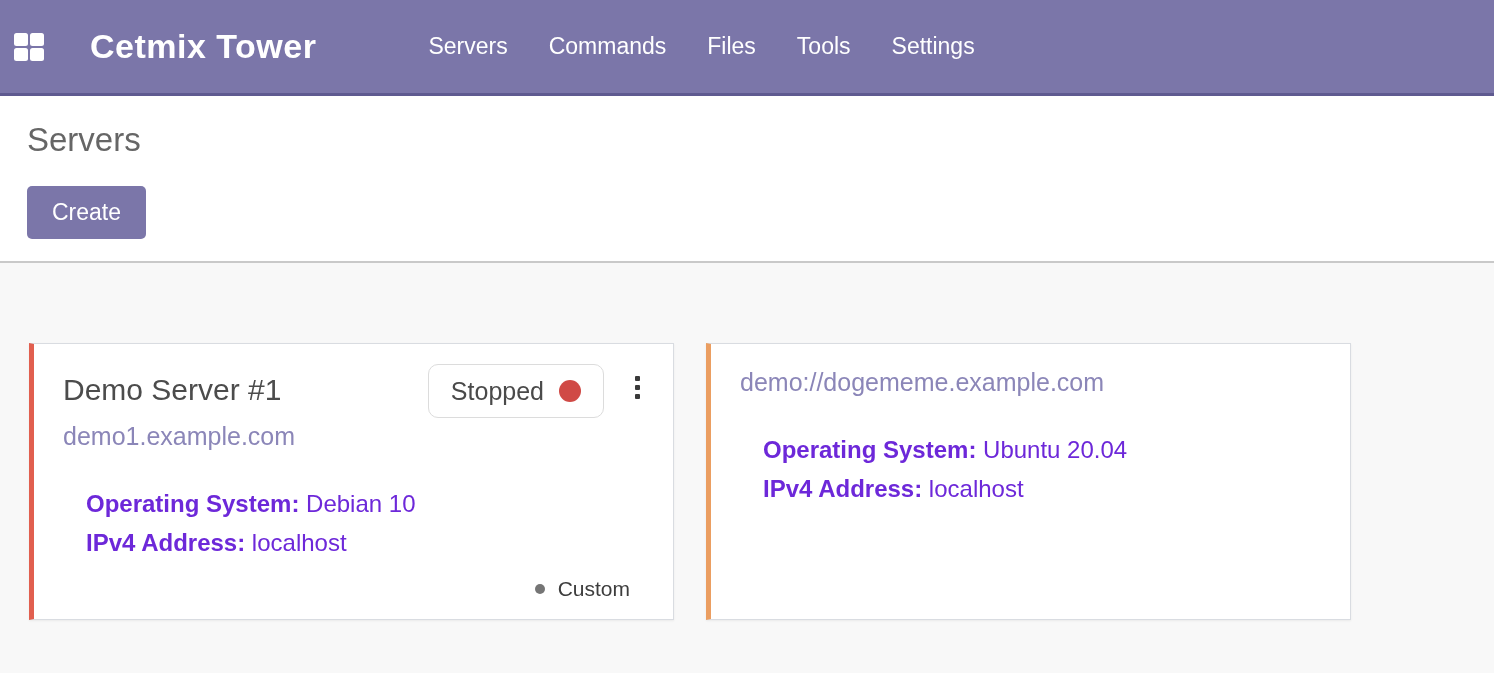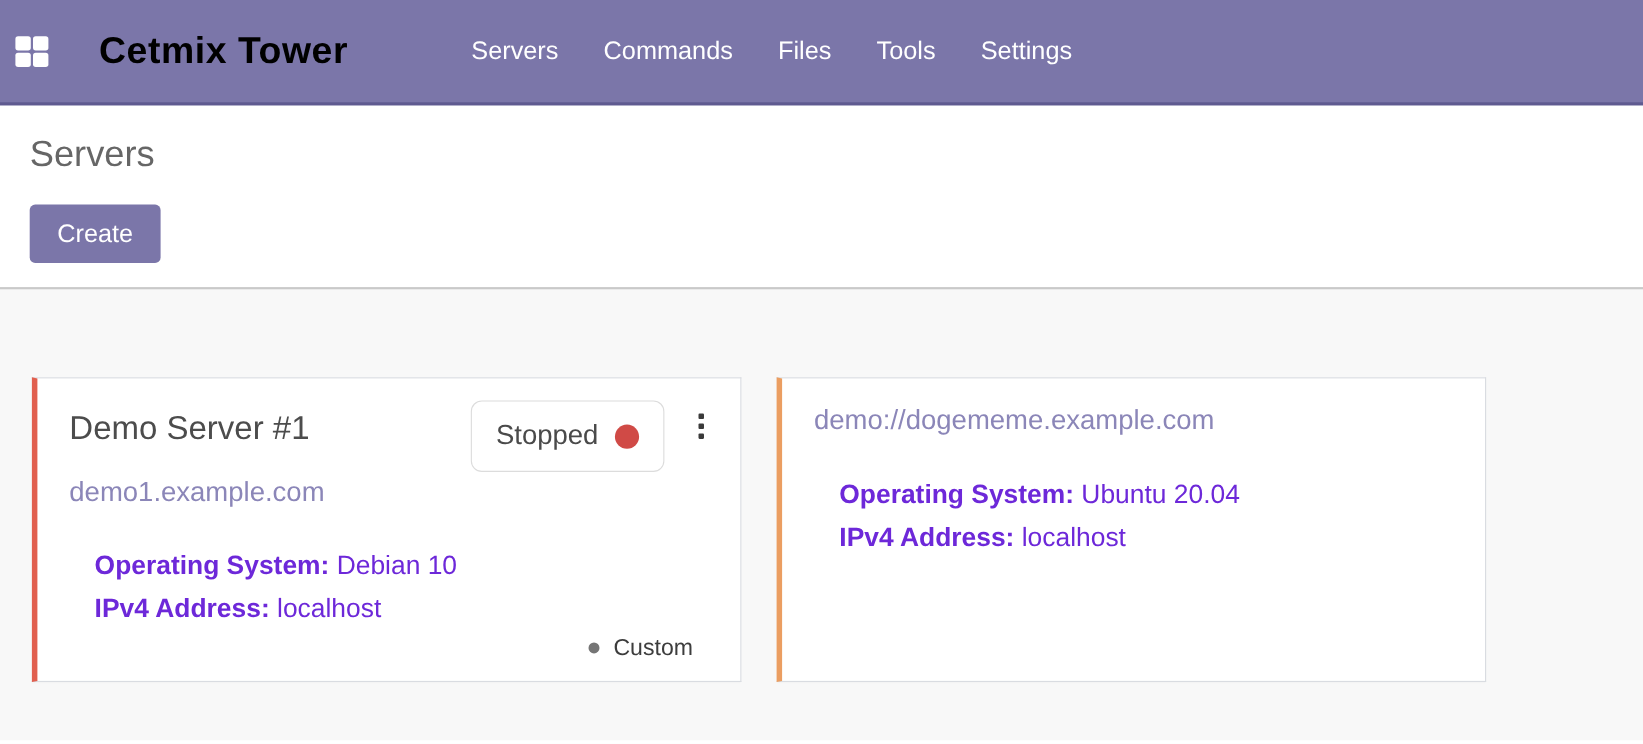--- a/index.html
+++ b/index.html
@@ -22,21 +22,21 @@
     width: 30px; height: 28px;
     display: grid;
     grid-template-columns: 14px 14px;
     grid-template-rows: 13px 13px;
     gap: 2px;
     cursor: pointer;
     flex: 0 0 auto;
   }
   .apps-icon span { background: #ffffff; border-radius: 2.5px; }
   .brand {
-    color: #000000;
+    color: #ffffff;
     font-size: 34px;
     font-weight: 700;
     letter-spacing: 0.5px;
     margin-left: 46px;
     cursor: pointer;
   }
   .nav {
     display: flex;
     gap: 41px;
     margin-left: 112px;
@@ -100,21 +100,21 @@
     font-weight: 500;
     color: #4c4c4c;
     padding-top: 9px;
     white-space: nowrap;
     overflow: hidden;
   }
   .status-pill {
     display: flex;
     align-items: center;
     gap: 15px;
-    height: 65px;
+    height: 54px;
     padding: 11px 22px;
     border: 1px solid #dcdcdc;
     border-radius: 10px;
     background: #ffffff;
     font-size: 25px;
     color: #4a4a4a;
     cursor: pointer;
     flex: 0 0 auto;
   }
   .status-dot { width: 22px; height: 22px; border-radius: 50%; }

